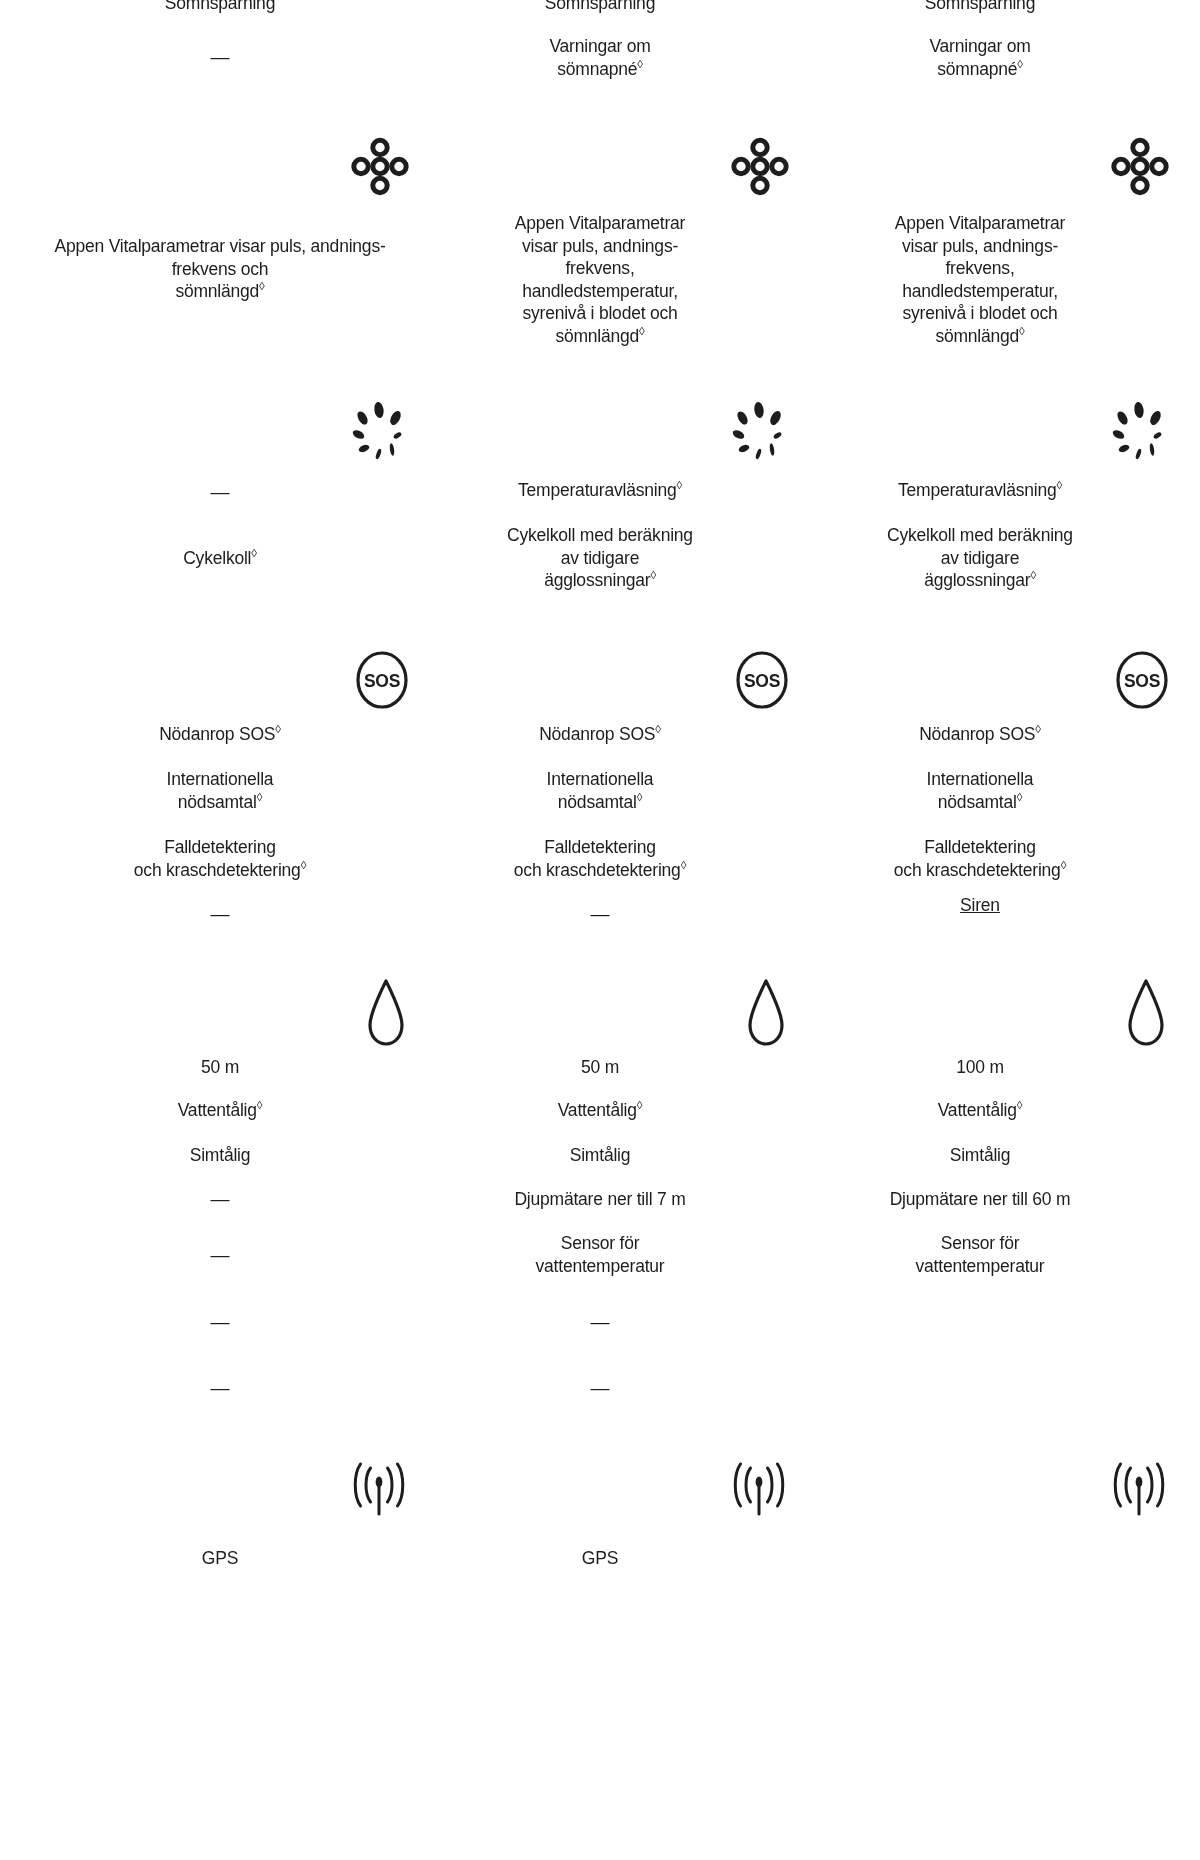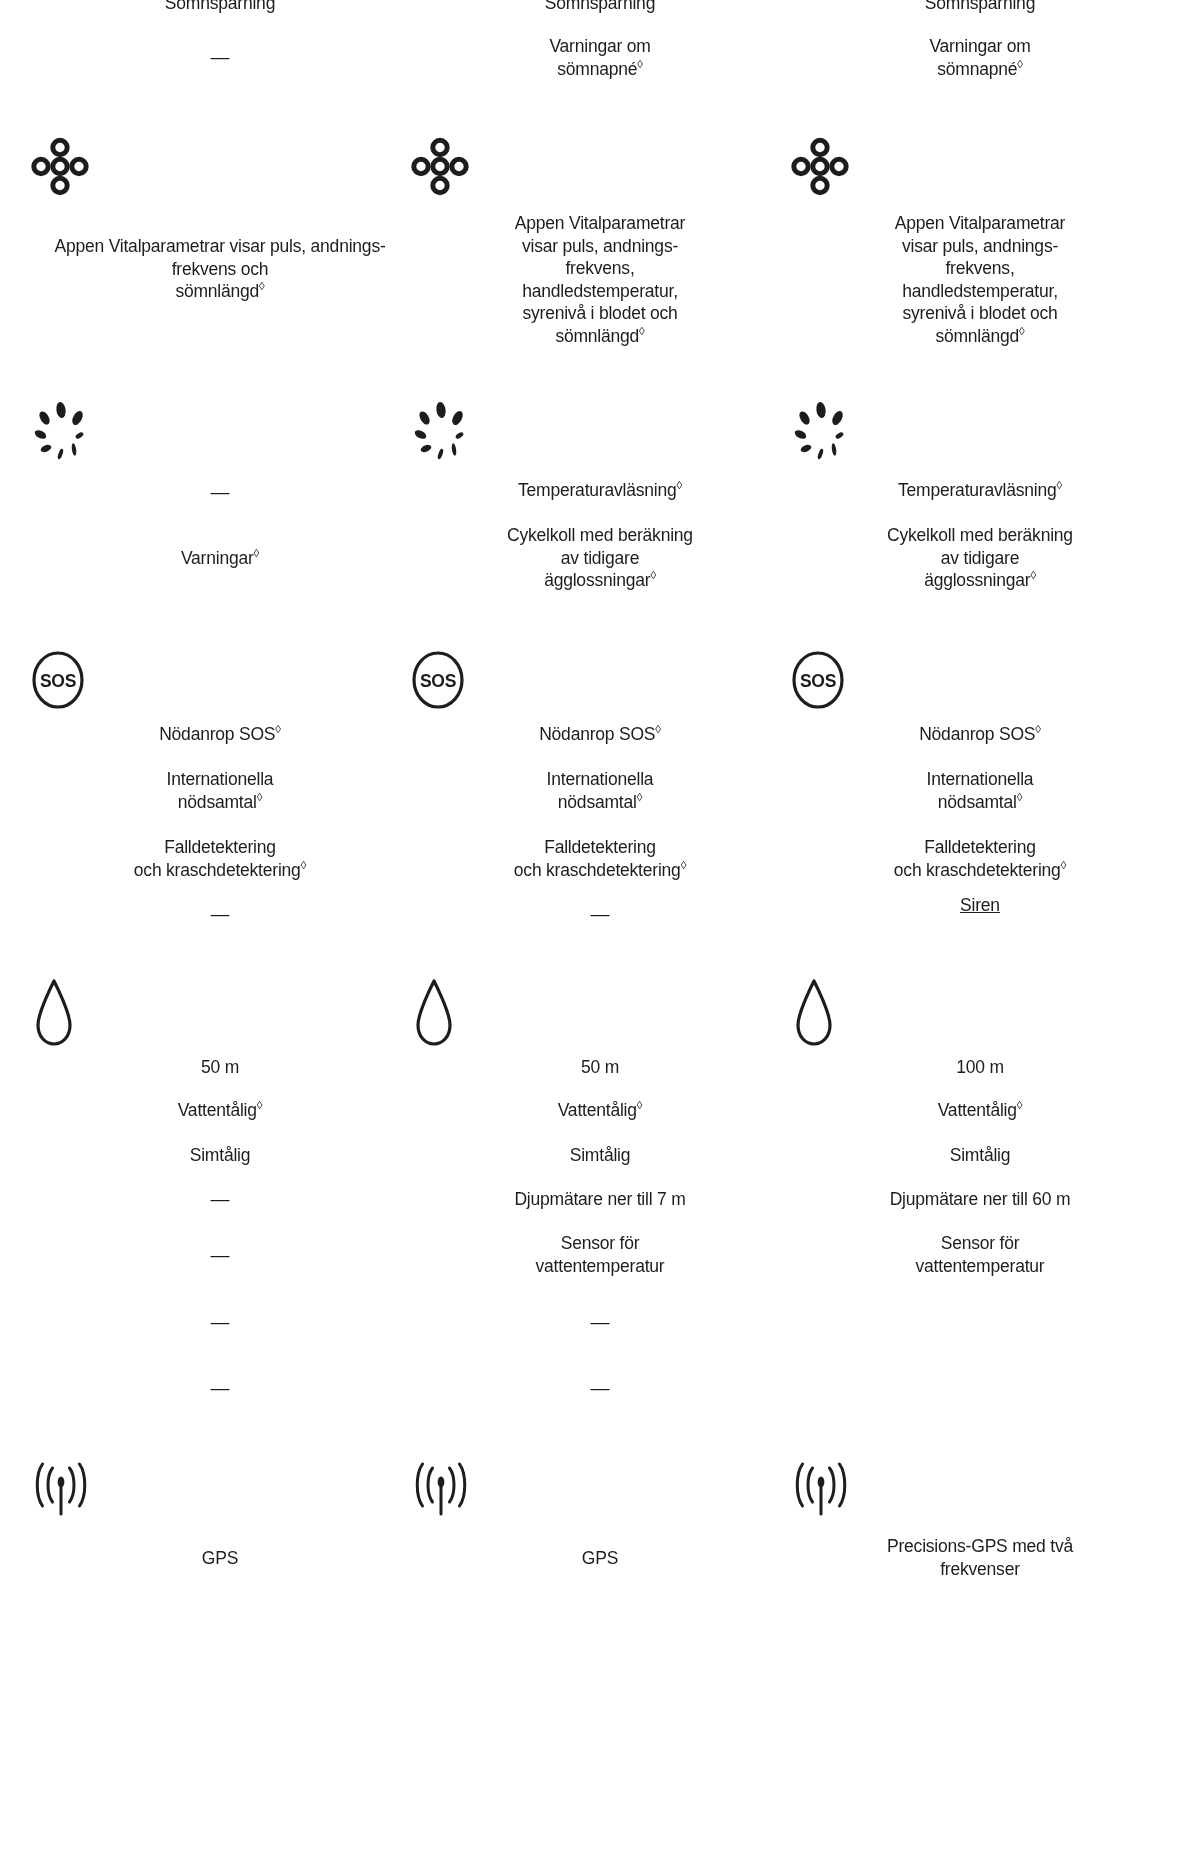--- a/index.html
+++ b/index.html
@@ -47,21 +47,21 @@
     font-size:0.66em;
     vertical-align:super;
     line-height:0;
     font-weight:400;
   }
   .icon-wrap{
     position:absolute;
     left:0;right:0;
     display:flex;
     align-items:center;
-    justify-content:flex-start;
+    justify-content:flex-end;
   }
   svg{display:block;}
   .mono-stroke{fill:none;stroke:#1d1d1f;}
 </style>
 </head>
 <body>
 
 <div class="grid">
 
   <div class="col">
@@ -90,21 +90,21 @@
           <ellipse cx="14.5" cy="18" rx="4.2" ry="7.2" transform="rotate(-30 14.5 18)"></ellipse>
           <ellipse cx="10.5" cy="34.5" rx="3.6" ry="6.2" transform="rotate(-62 10.5 34.5)"></ellipse>
           <ellipse cx="49.5" cy="35.5" rx="2.3" ry="4.3" transform="rotate(58 49.5 35.5)"></ellipse>
           <ellipse cx="16" cy="48.5" rx="3.2" ry="5.6" transform="rotate(-112 16 48.5)"></ellipse>
           <ellipse cx="44" cy="49.5" rx="2.1" ry="6.2" transform="rotate(172 44 49.5)"></ellipse>
           <ellipse cx="30.5" cy="54" rx="2.0" ry="5.4" transform="rotate(-160 30.5 54)"></ellipse>
         </g>
       </svg>
     </div>
     <div class="cell dash" style="top:481px;"><span>—</span></div>
-    <div class="cell" style="top:547px;"><span>Varningar</span><sup class="fn">◊</sup></div>
+    <div class="cell" style="top:547px;"><span>Cykelkoll</span><sup class="fn">◊</sup></div>
 
     <div class="icon-wrap" style="top:650px;">
       <svg width="56" height="60" viewBox="0 0 56 60" aria-hidden="true">
         <ellipse class="mono-stroke" cx="28" cy="30" rx="24" ry="27" stroke-width="3.2"></ellipse>
         <text x="28" y="36.5" text-anchor="middle" font-family="'Liberation Sans', sans-serif" font-size="17.5" font-weight="700" fill="#1d1d1f" letter-spacing="-0.3">SOS</text>
       </svg>
     </div>
     <div class="cell" style="top:723px;"><span>Nödanrop SOS</span><sup class="fn">◊</sup></div>
     <div class="cell" style="top:768px;"><span>Internationella
 nödsamtal</span><sup class="fn">◊</sup></div>
@@ -294,17 +294,15 @@
         <g class="mono-stroke" stroke-width="3" stroke-linecap="round">
           <path d="M22.5 6 C16.5 14 16.5 32 22.5 40"></path>
           <path d="M39.5 6 C45.5 14 45.5 32 39.5 40"></path>
           <path d="M12.5 2 C5.5 12 5.5 34 12.5 44"></path>
           <path d="M49.5 2 C56.5 12 56.5 34 49.5 44"></path>
           <path d="M31 24 L31 52"></path>
         </g>
         <ellipse cx="31" cy="20" rx="3.4" ry="5.4" fill="#1d1d1f"></ellipse>
       </svg>
     </div>
-    <div class="cell" style="top:1535px;"><span>Precisions-GPS med två
-frekvenser</span></div>
   </div>
 
 </div>
 
 </body></html>

